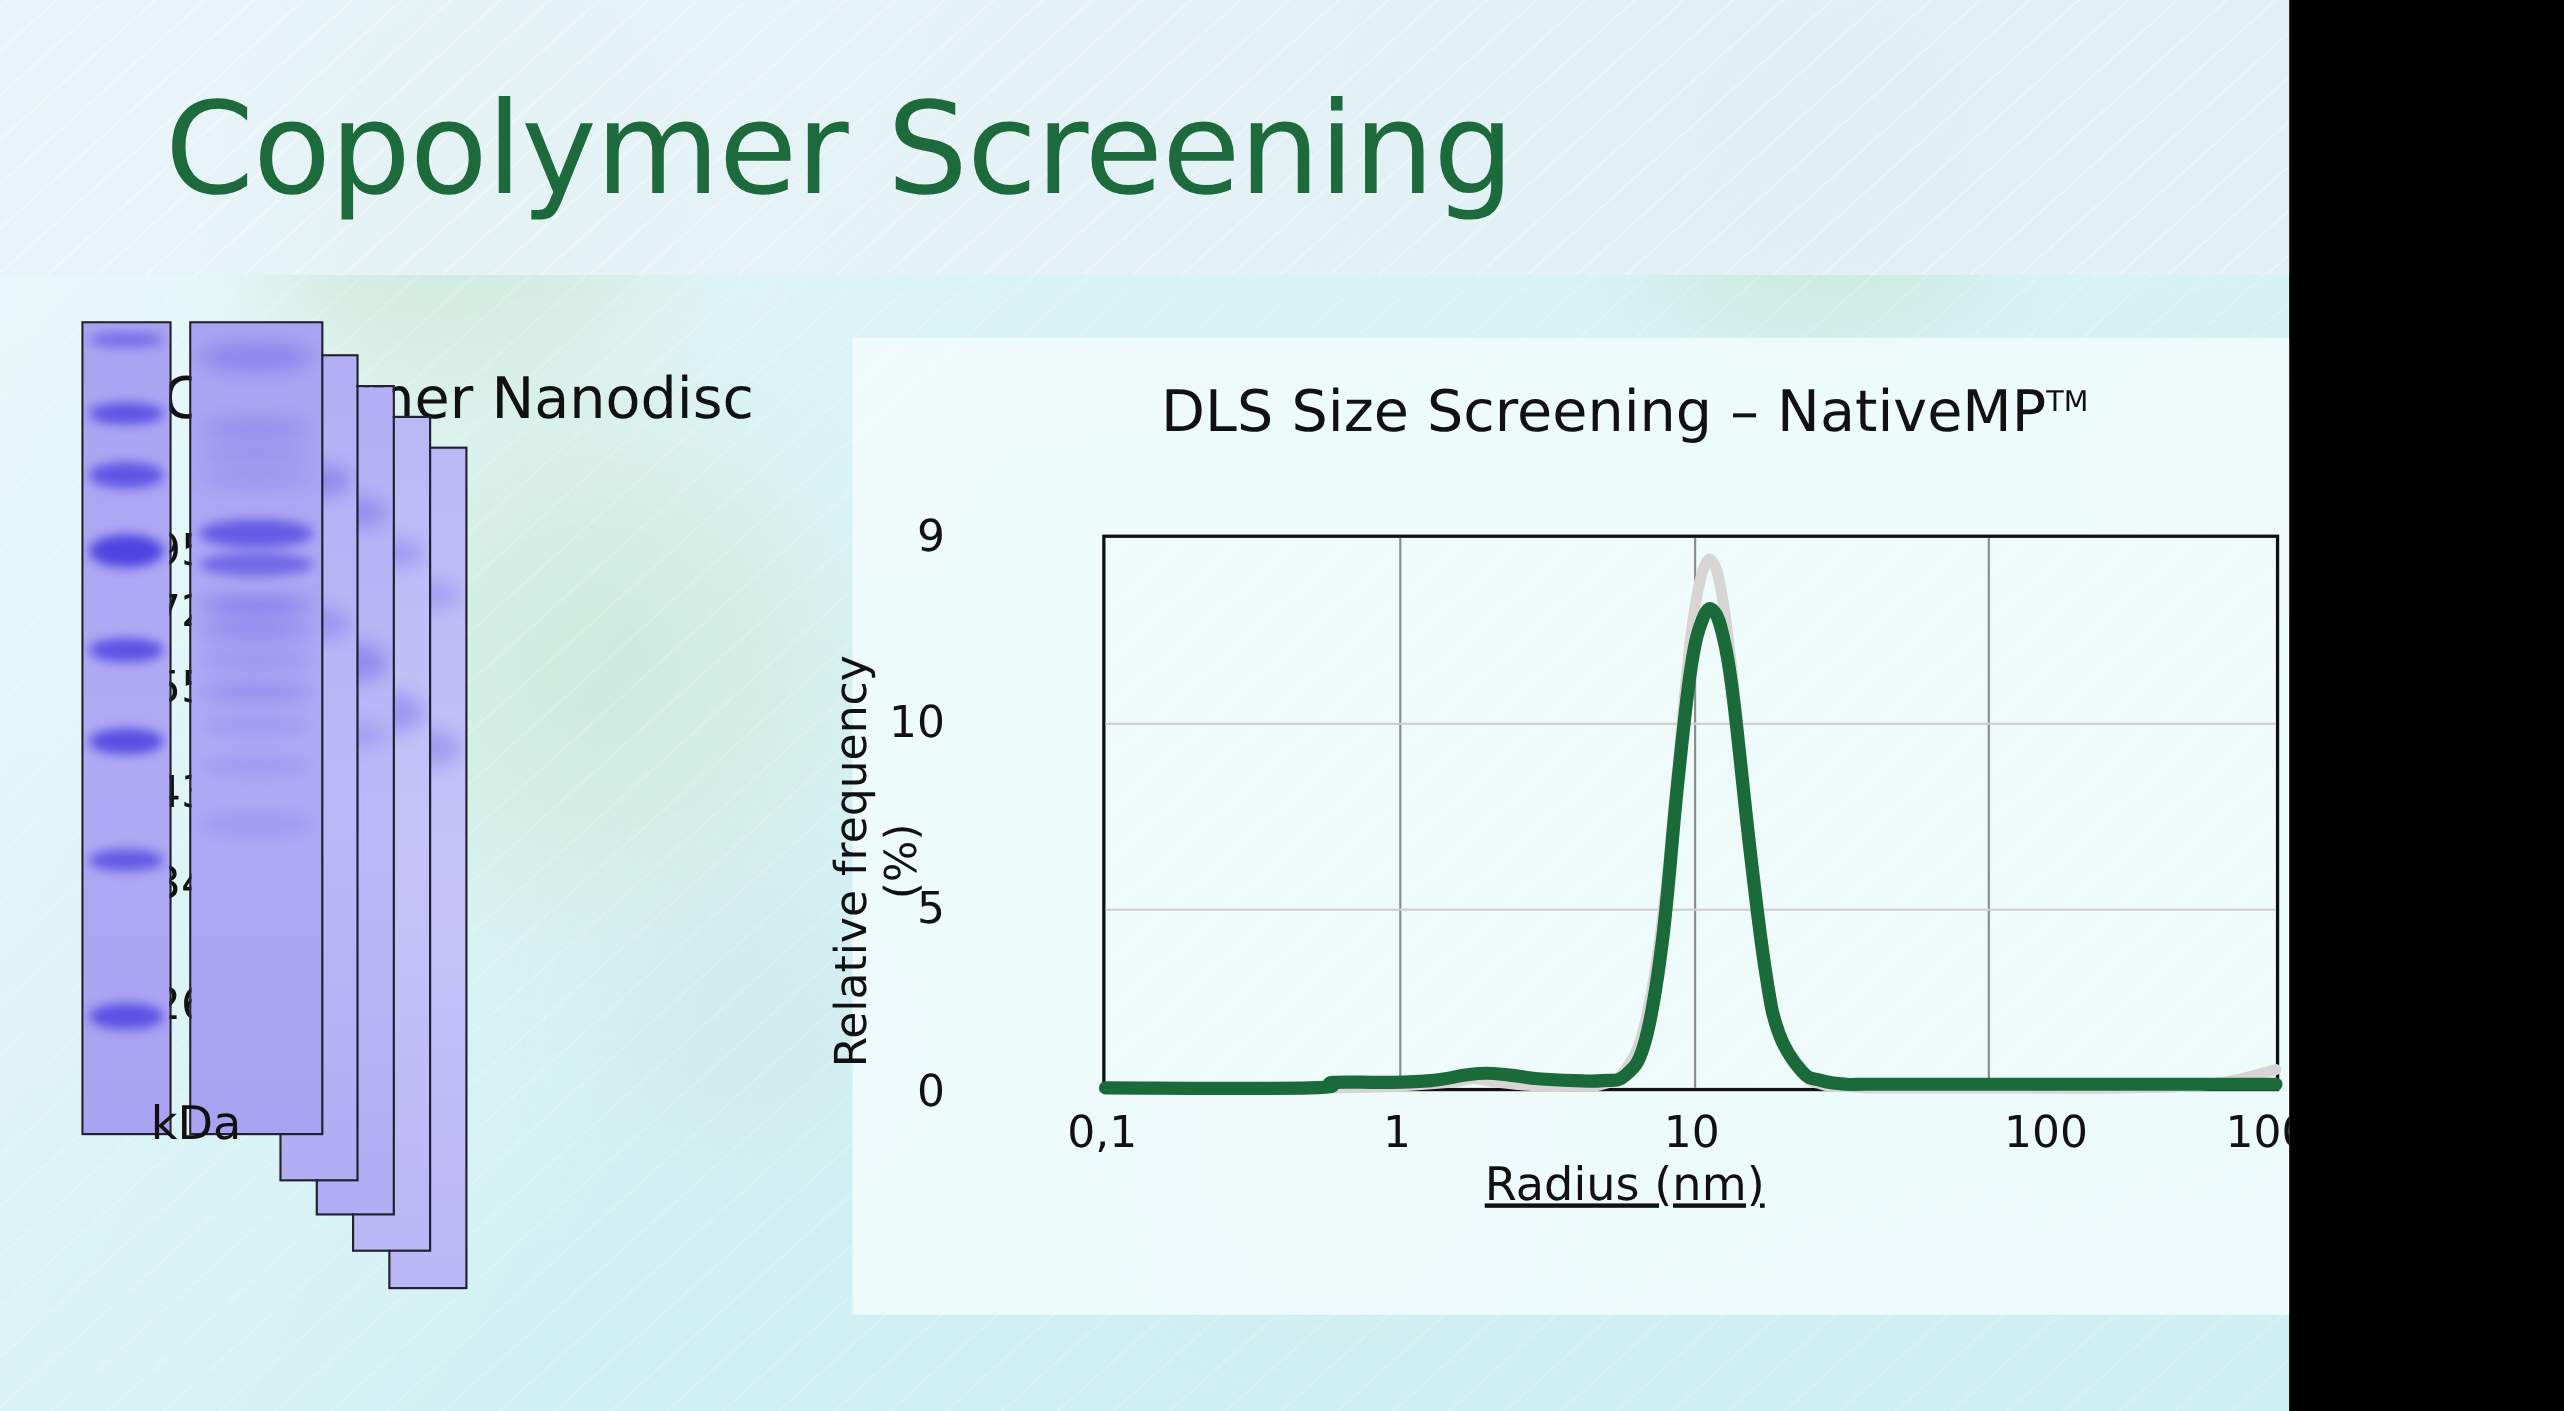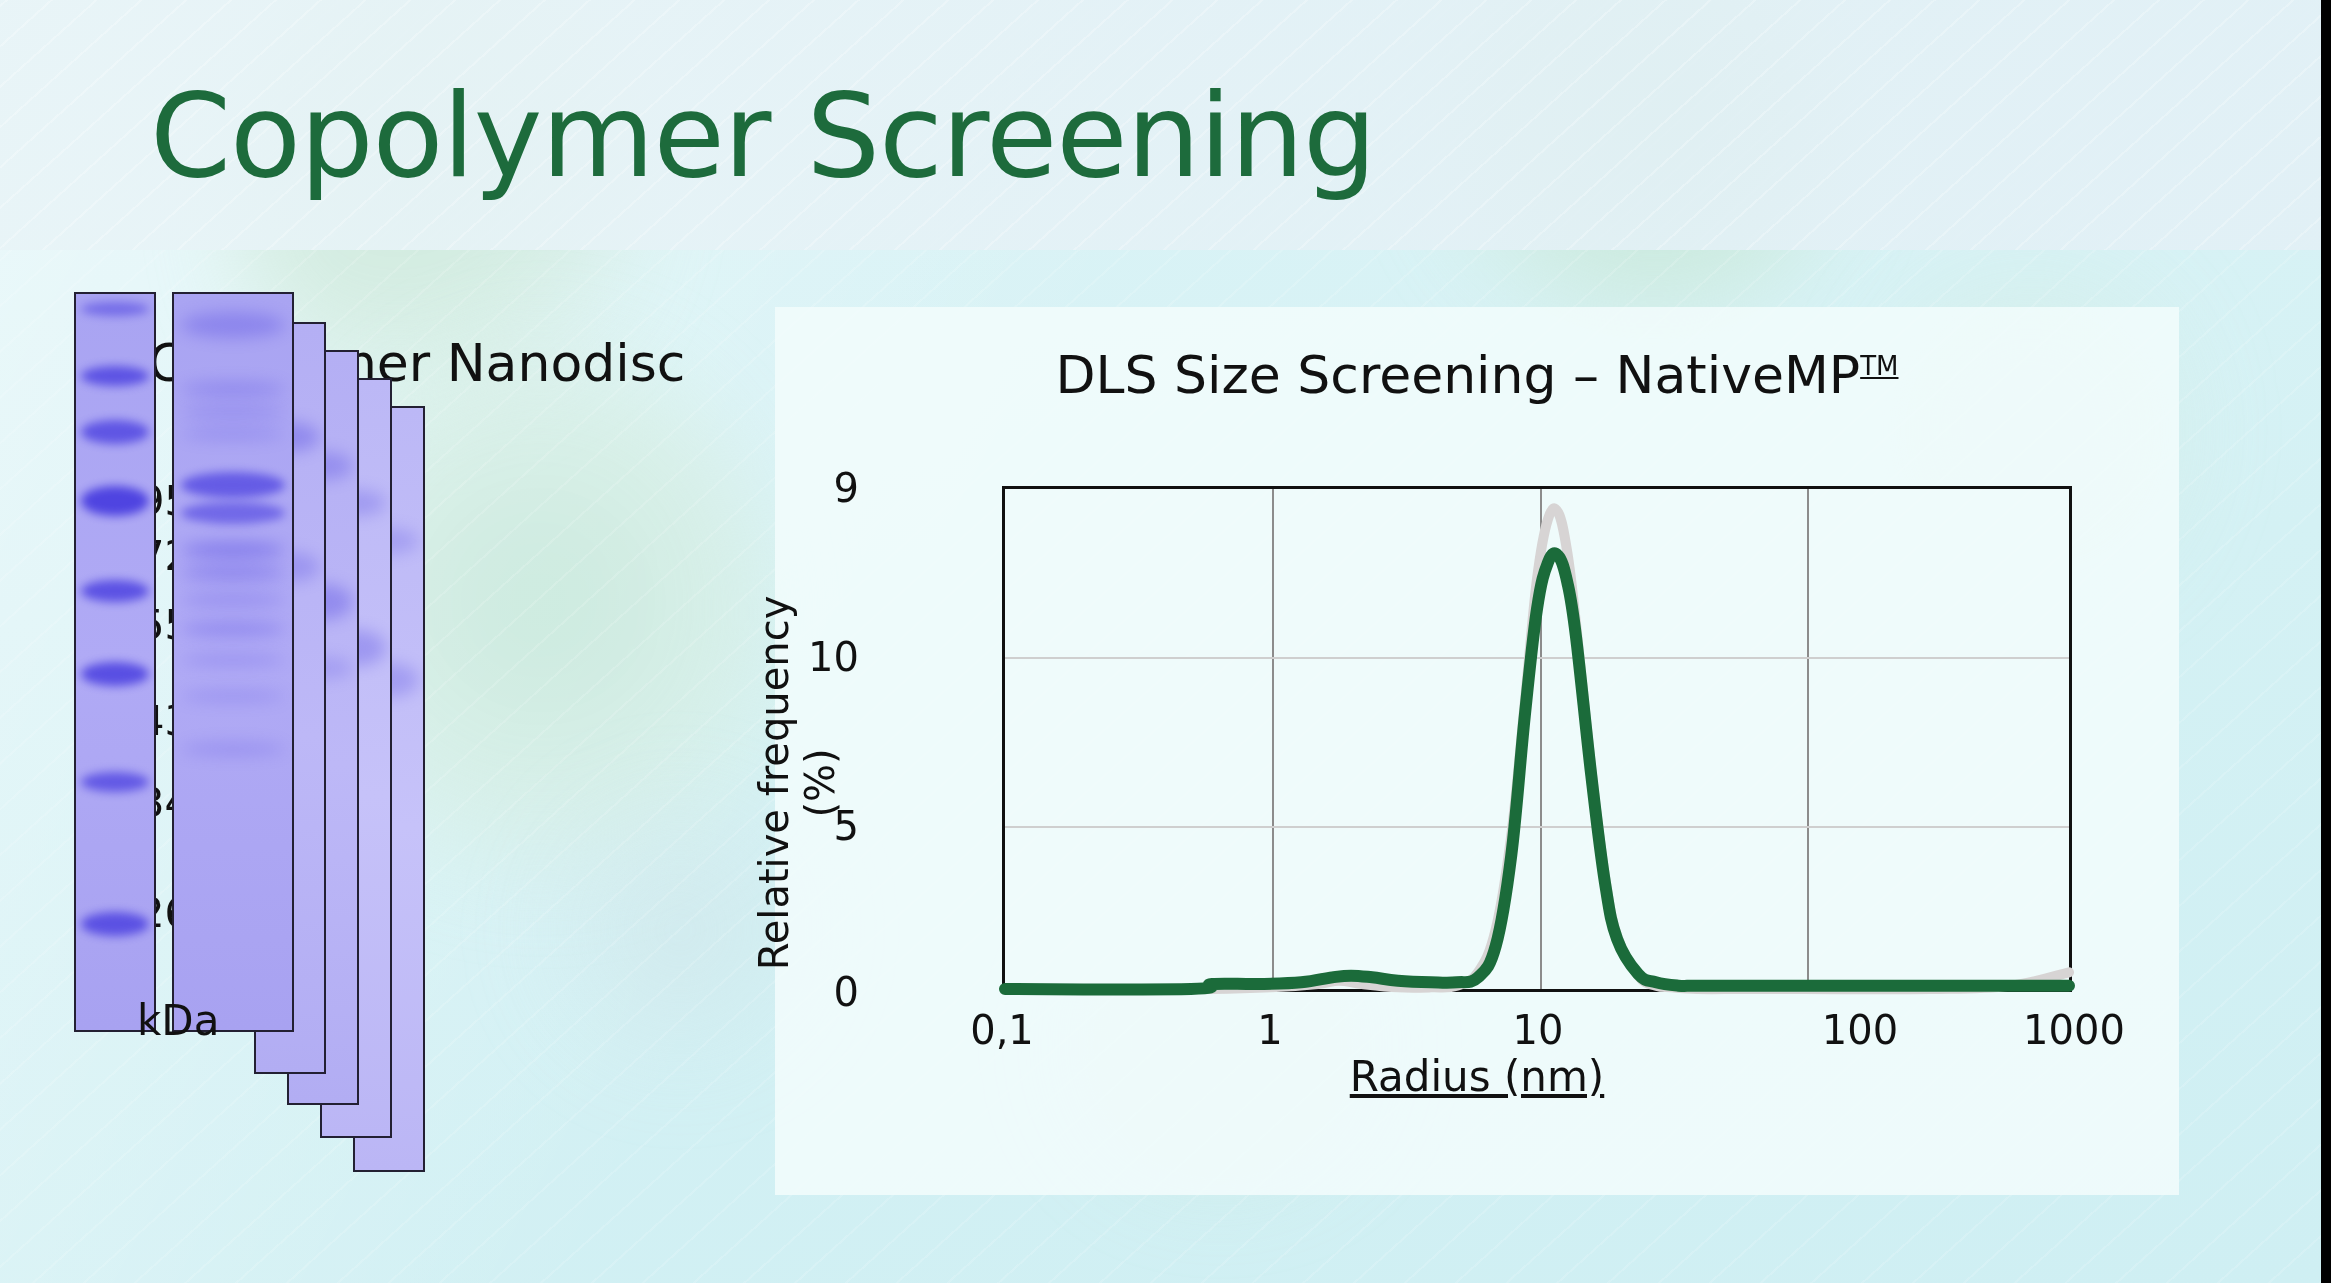--- a/index.html
+++ b/index.html
@@ -1,18 +1,18 @@
 <!DOCTYPE html>
 <html><head>
 <meta charset="utf-8">
 <style>
   html,body{margin:0;padding:0;background:#000;}
   body{width:2331px;height:1283px;overflow:hidden;font-family:"DejaVu Sans",sans-serif;}
 
-  #slide{position:relative;width:2321px;height:1283px;overflow:hidden;
+  #slide{position:relative;width:2081px;height:1283px;overflow:hidden;
          background:#d9f2f5;}
 
   
   .bg-layer{position:absolute;inset:0;pointer-events:none;}
   .bg-base{background:
       linear-gradient(118deg,rgba(255,255,255,.45) 0%,rgba(255,255,255,0) 42%),
       linear-gradient(170deg,#ddf4f7 0%,#d4f1f4 55%,#cfeff3 100%);}
   .blob{position:absolute;border-radius:50%;filter:blur(42px);opacity:.55;}
   .b1{left:230px;top:-60px;width:420px;height:520px;background:radial-gradient(circle at 40% 40%,#b9ddc4 0%,#cfe9d6 45%,rgba(210,238,240,0) 72%);}
   .b2{left:1420px;top:-80px;width:430px;height:430px;background:radial-gradient(circle at 55% 45%,#a9d8b8 0%,#c9e7d3 48%,rgba(210,238,240,0) 74%);}
@@ -56,21 +56,21 @@
   .lane.faintest .band{opacity:.3;}
 
   #kda-label{position:absolute;left:137px;top:996px;font-size:42px;color:#111;}
   #size-label{position:absolute;left:134px;top:1145px;font-size:45px;color:#111;white-space:nowrap;}
 
   
   #chart-panel{position:absolute;left:775px;top:307px;width:1404px;height:888px;
                background:rgba(241,252,252,.88);}
   #chart-title{position:absolute;left:0;right:0;top:38px;text-align:center;
                font-size:52px;color:#111;font-family:"DejaVu Sans",sans-serif;}
-  #chart-title sup{font-size:26px;vertical-align:super;text-decoration:underline;}
+  #chart-title sup{font-size:26px;vertical-align:super;}
 
   #ylabel{position:absolute;left:-188px;top:430px;width:420px;text-align:center;
           transform:rotate(-90deg);font-size:40px;color:#111;}
   #xlabel{position:absolute;left:0;right:0;top:745px;text-align:center;font-size:42px;color:#111;text-decoration:underline;}
 
   #plot{position:absolute;left:227px;top:179px;width:1070px;height:506px;
         box-sizing:border-box;border:3px solid #111;background:rgba(240,252,252,.55);}
   #plot .vgrid{position:absolute;top:0;bottom:0;width:2px;background:#8c8c8c;}
   #plot .hgrid{position:absolute;left:0;right:0;height:2px;background:#cfcfcf;}
   #plot svg{position:absolute;left:0;top:0;width:100%;height:100%;overflow:visible;}

